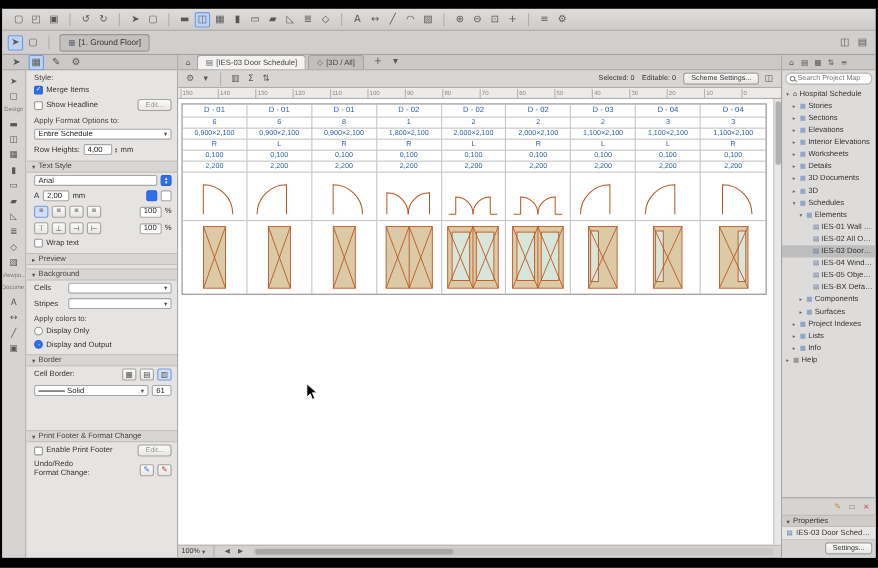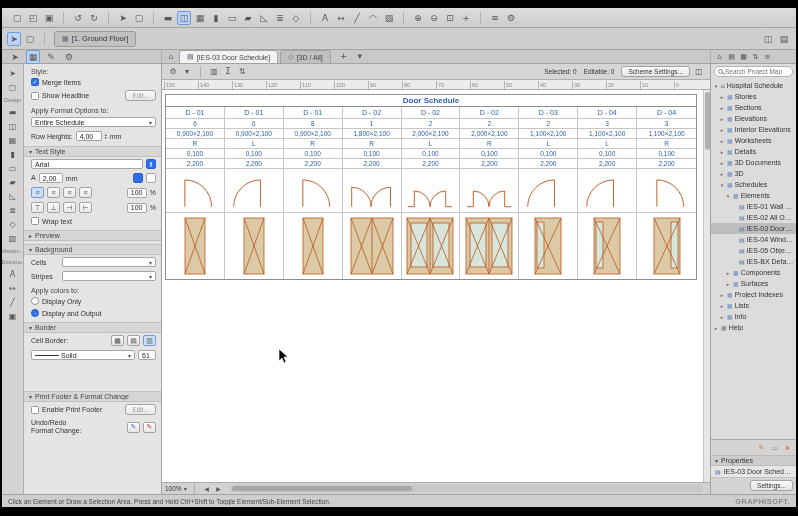--- a/index.html
+++ b/index.html
@@ -403,21 +403,20 @@
           <span class="tick">60</span>
           <span class="tick">50</span>
           <span class="tick">40</span>
           <span class="tick">30</span>
           <span class="tick">20</span>
           <span class="tick">10</span>
           <span class="tick">0</span>
         </div>
       <div class="canvas">
         <div class="door-table">
-          <div class="dt-title">Door Schedule</div>
           <div class="dt-grid">
               <div class="dt-cell rid">D - 01</div>
               <div class="dt-cell rid">D - 01</div>
               <div class="dt-cell rid">D - 01</div>
               <div class="dt-cell rid">D - 02</div>
               <div class="dt-cell rid">D - 02</div>
               <div class="dt-cell rid">D - 02</div>
               <div class="dt-cell rid">D - 03</div>
               <div class="dt-cell rid">D - 04</div>
               <div class="dt-cell rid">D - 04</div>
@@ -740,18 +739,14 @@
           <span style="overflow:hidden;text-overflow:ellipsis;">IES-03  Door Schedule</span>
         </div>
         <div class="props-actions">
           <span class="btn">Settings...</span>
         </div>
       </div>
     </div>
 
   </div>
 
-  <div class="statusbar">
-    <span class="status-text">Click an Element or Draw a Selection Area. Press and Hold Ctrl+Shift to Toggle Element/Sub-Element Selection.</span>
-    <span class="brand">GRAPHISOFT.</span>
-  </div>
 
 </div>
 
 </body></html>

